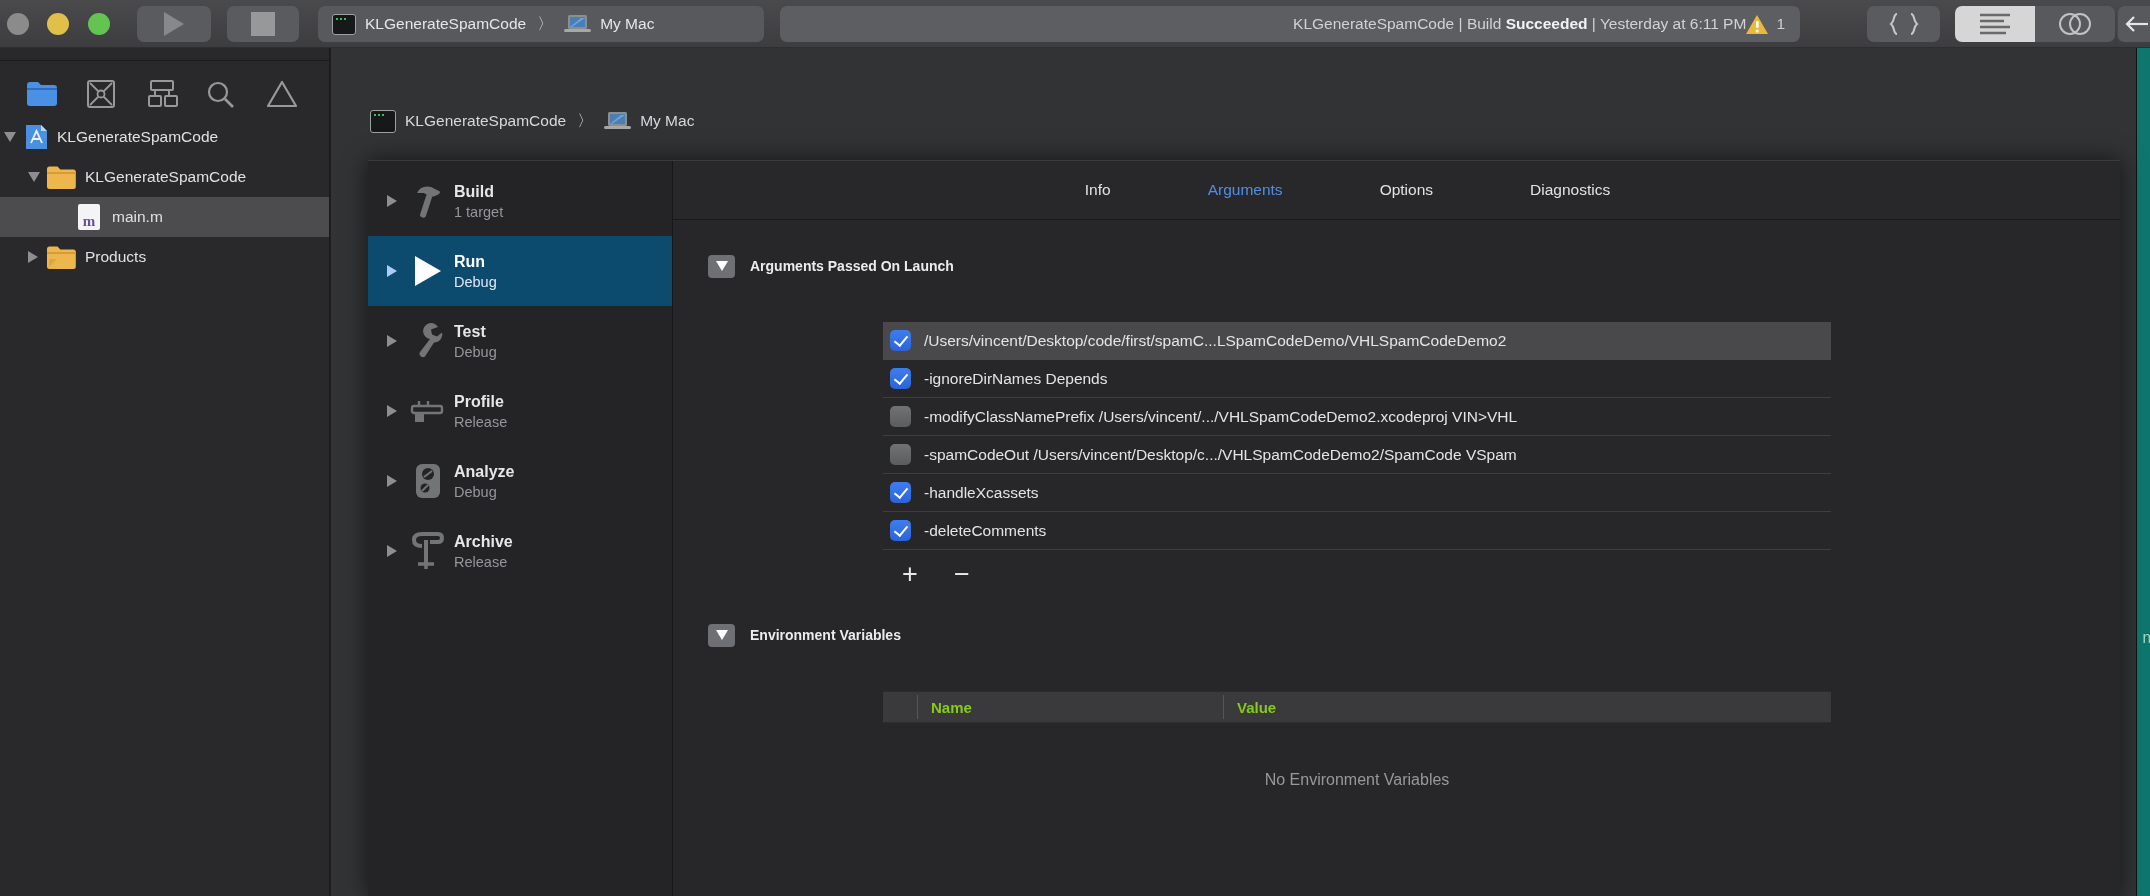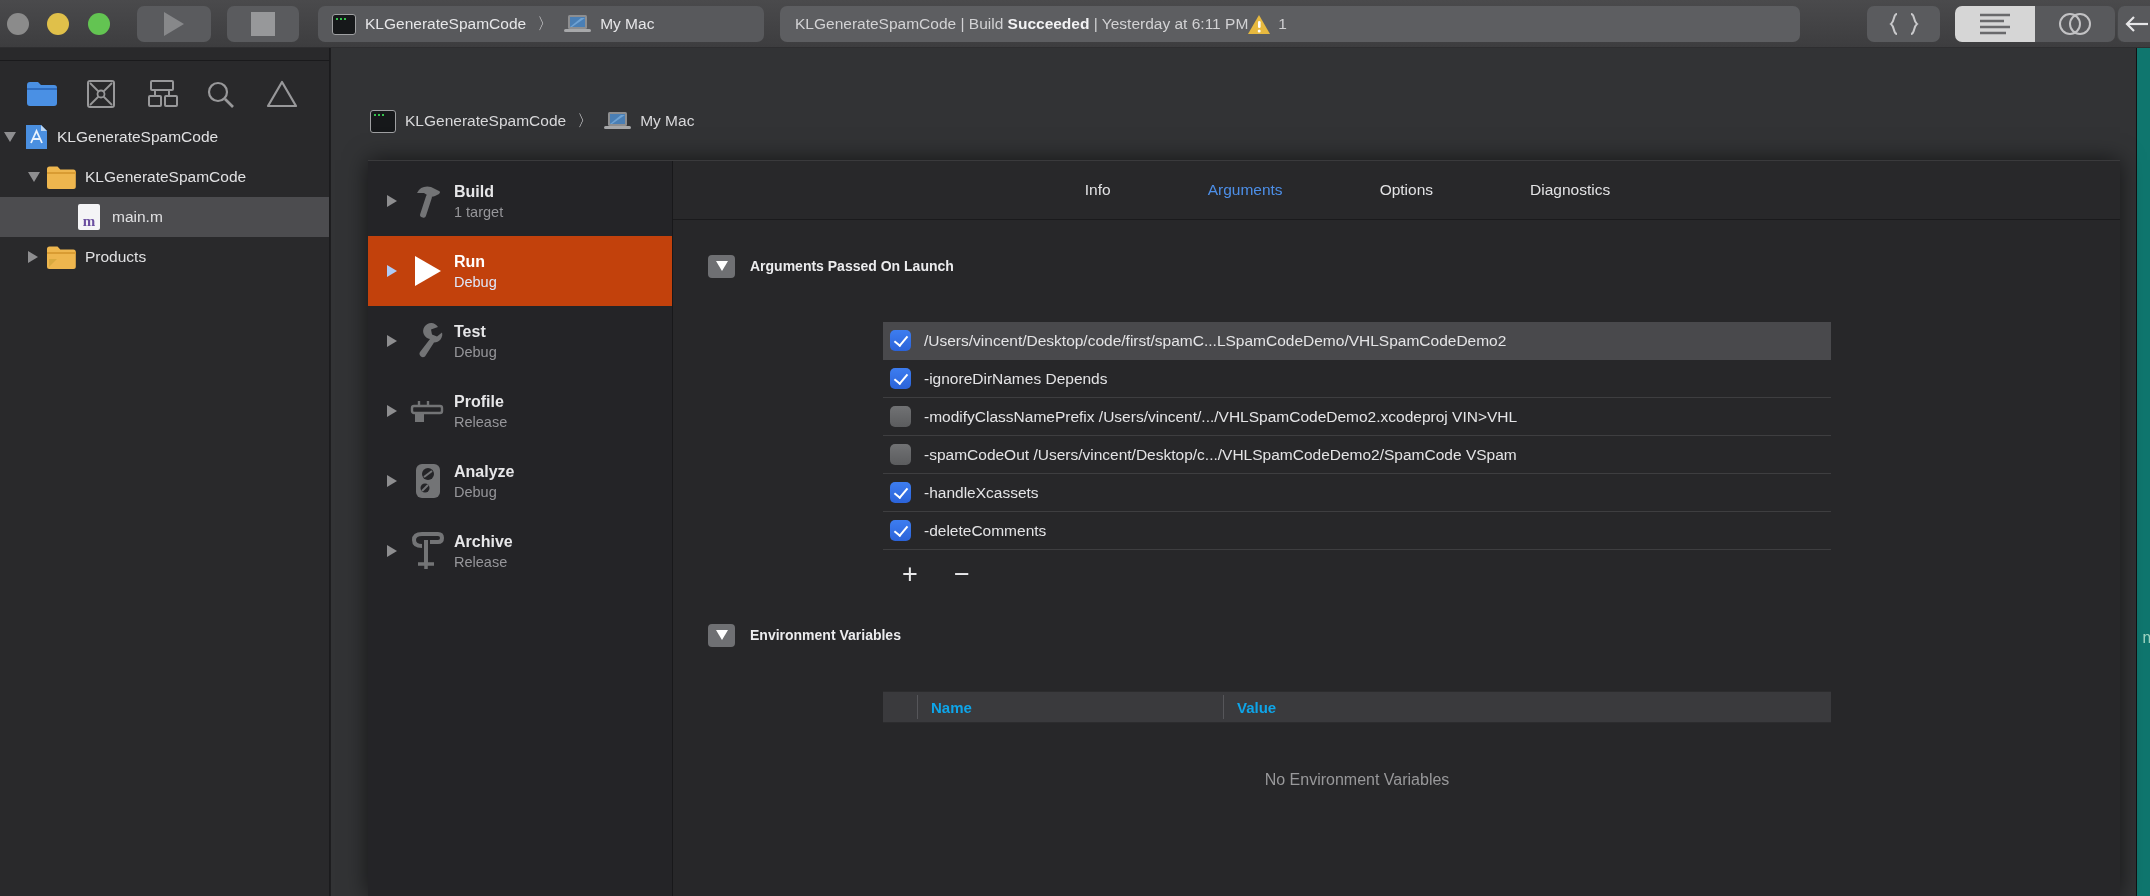--- a/index.html
+++ b/index.html
@@ -17,21 +17,21 @@
     display:flex; align-items:center; justify-content:center; }
   .play-btn { left:137px; width:74px; }
   .play-tri { width:0; height:0; border-left:20px solid #87888a;
     border-top:12px solid transparent; border-bottom:12px solid transparent; }
   .stop-btn { left:227px; width:72px; }
   .stop-sq { width:24px; height:24px; background:#97989a; }
   .chip { position:absolute; top:6px; height:36px; border-radius:7px; background:#58595c;
     display:flex; align-items:center; color:#e6e6e8; font-size:15.5px; }
   .scheme-chip { left:318px; width:446px; padding:0 14px; gap:9px; }
   .status-chip { left:780px; width:1020px; background:#5d5e61; padding:0 15px;
-    justify-content:flex-start; color:#d2d2d4; }
+    justify-content:flex-end; color:#d2d2d4; }
   .chev { color:#cfcfd1; font-size:16px; margin:0 2px; }
   .term-icon { width:24px; height:21px; background:#16181a; border:1.5px solid #9fa0a2;
     border-radius:3px; position:relative; flex:none; }
   .term-icon::after { content:""; position:absolute; left:3px; top:3px; width:11px; height:2px;
     background:repeating-linear-gradient(90deg,#35c24d 0 2px,transparent 2px 4px); }
   .bold { font-weight:bold; color:#f2f2f4; }
   .warn-group { display:flex; align-items:center; gap:8px; color:#cfcfd1; }
   .brace-btn { left:1867px; width:73px; color:#cacACC; color:#c9c9cb; font-size:18px; }
   .seg-ctl { position:absolute; left:1955px; top:6px; height:36px; display:flex; border-radius:7px; overflow:hidden; }
   .seg { width:80px; height:36px; display:flex; align-items:center; justify-content:center; background:#58595c; }
@@ -62,21 +62,21 @@
     gap:9px; color:#d8d8da; font-size:15.5px; }
   .code-sliver { position:absolute; right:0; top:0; bottom:0; width:14px; background:#0f766e;
     border-left:1px solid #121214; }
   .code-frag { position:absolute; left:5px; top:580px; color:#9cd3c0; font-size:16px; font-family:"DejaVu Sans Mono","Liberation Mono",monospace; }
 
   
   .sheet { position:absolute; left:37px; top:112px; right:30px; bottom:0; display:flex;
     background:#272729; box-shadow:0 0 22px rgba(0,0,0,.6); border-top:1px solid #3a3a3c; }
   .actions { width:305px; flex:none; background:#242427; border-right:1px solid #18181a; padding-top:5px; }
   .action-row { position:relative; height:70px; display:flex; align-items:center; }
-  .action-row.sel { background:#c2410c; }
+  .action-row.sel { background:#0c4a6e; }
   .a-tri { position:absolute; left:19px; }
   .action-row.sel .a-tri { border-left-color:#aecbf7; }
   .a-ico { position:absolute; left:42px; width:36px; height:40px; display:flex; align-items:center; justify-content:center; }
   .a-text { position:absolute; left:86px; display:flex; flex-direction:column; gap:3px; }
   .a-title { font-size:16px; font-weight:bold; color:#e6e6e8; }
   .a-sub { font-size:14.5px; color:#96969a; }
   .action-row.sel .a-title { color:#ffffff; }
   .action-row.sel .a-sub { color:#dfe8fb; }
   .run-tri { width:0; height:0; border-left:26px solid #ffffff; border-top:15px solid transparent; border-bottom:15px solid transparent; }
 
@@ -107,21 +107,21 @@
   .plusminus { margin-left:175px; width:948px; height:48px; display:flex; align-items:center; gap:18px; padding-left:10px; }
   .pm-btn { width:34px; height:34px; color:#e8e8ea; font-size:27px; font-weight:normal;
     display:flex; align-items:center; justify-content:center; background:none; border:none; }
 
   .env-hdr { margin-top:22px; }
   .env-table { margin:41px 0 0 175px; width:948px; }
   .env-thead { height:32px; background:#3a3a3d; border-top:1px solid #2c2c2e; border-bottom:1px solid #2c2c2e;
     display:flex; align-items:stretch; }
   .th-gutter { width:34px; flex:none; }
   .th-div { width:1px; background:#56565a; margin:3px 0; }
-  .th { display:flex; align-items:center; padding-left:13px; font-size:15px; font-weight:bold; color:#0ea5e9; }
+  .th { display:flex; align-items:center; padding-left:13px; font-size:15px; font-weight:bold; color:#84cc16; }
   .th-name { width:305px; flex:none; }
   .th-value { flex:1; }
   .empty-msg { margin-left:175px; width:948px; margin-top:48px; text-align:center;
     color:#98989a; font-size:16px; }
 
   svg { display:block; }
 </style>
 </head>
 <body>
 

